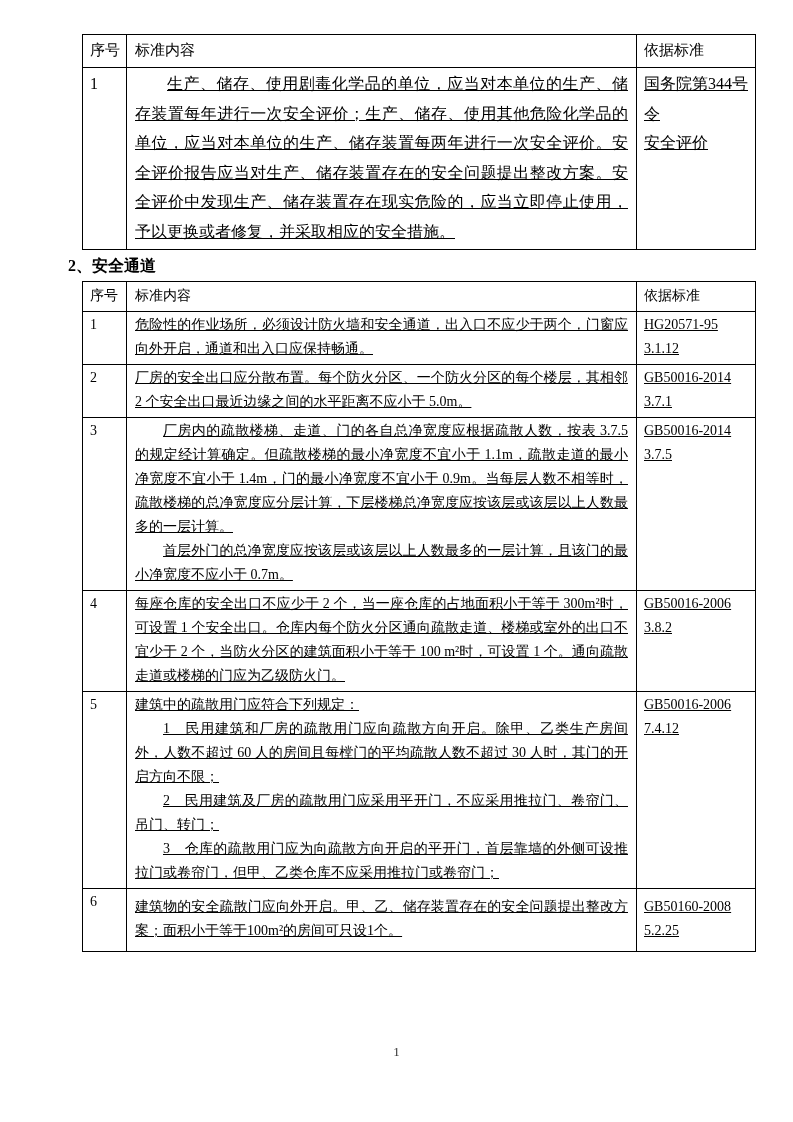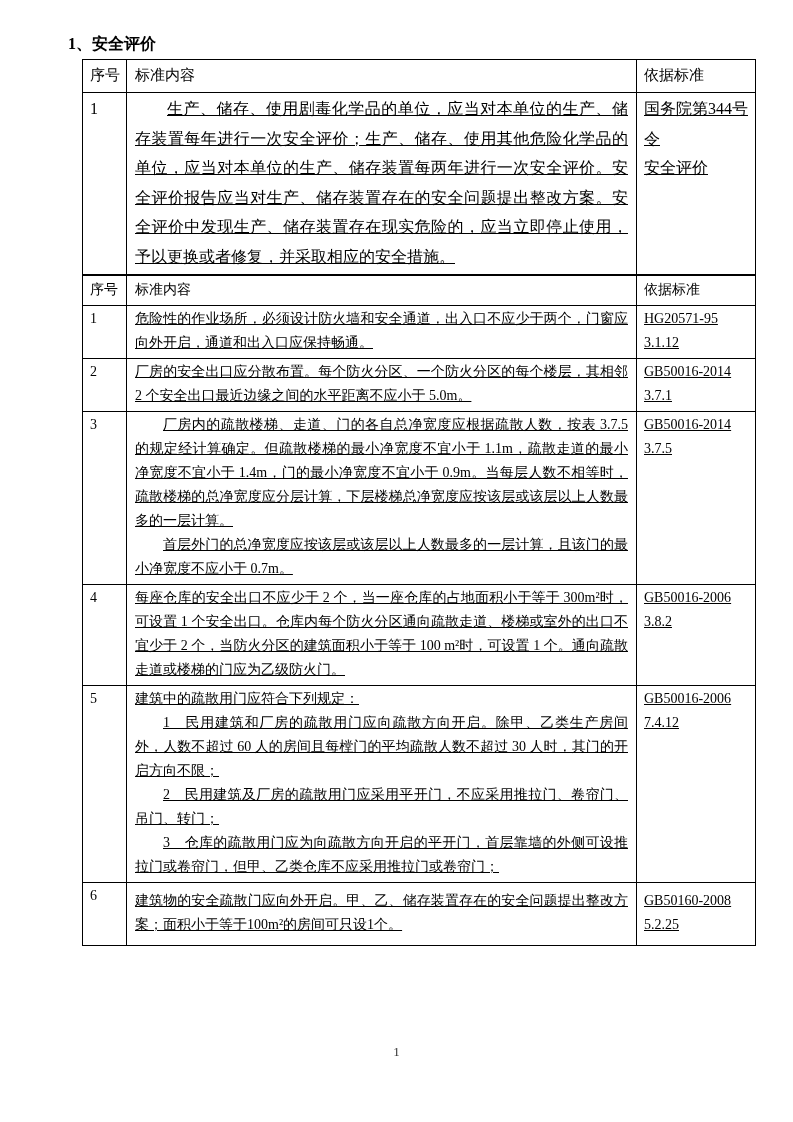--- a/index.html
+++ b/index.html
@@ -60,21 +60,20 @@
   }
 </style>
 </head>
 <body>
 
 <div class="page">
 
 
   <div class="content">
 
-    <div class="section-heading">1、安全评价</div>
 
     <table class="std t1">
       <colgroup>
           <col style="width:44px">
           <col>
           <col style="width:119px">
         </colgroup>
       <tbody>
           <tr class="hdr">
         <td class="no">序号</td>
@@ -87,20 +86,21 @@
           <p class="indent">生产、储存、使用剧毒化学品的单位，应当对本单位的生产、储存装置每年进行一次安全评价；生产、储存、使用其他危险化学品的单位，应当对本单位的生产、储存装置每两年进行一次安全评价。安全评价报告应当对生产、储存装置存在的安全问题提出整改方案。安全评价中发现生产、储存装置存在现实危险的，应当立即停止使用，予以更换或者修复，并采取相应的安全措施。</p>
         </td>
         <td class="basis">
           <p>国务院第344号令</p>
           <p>安全评价</p>
         </td>
       </tr>
     </tbody>
       </table>
 
+    <div class="section-heading second">2、安全通道</div>
 
     <table class="std t2">
       <colgroup>
           <col style="width:44px">
           <col>
           <col style="width:119px">
         </colgroup>
       <tbody>
           <tr class="hdr">
         <td class="no">序号</td>

